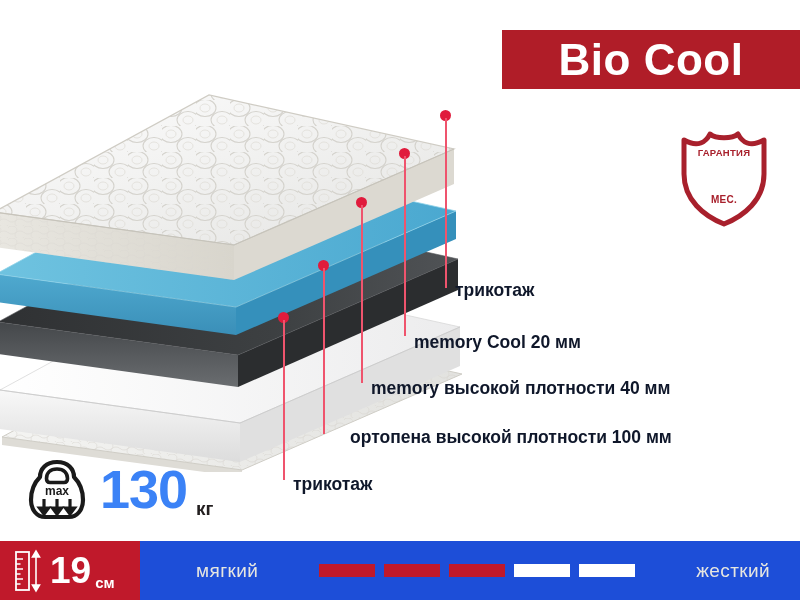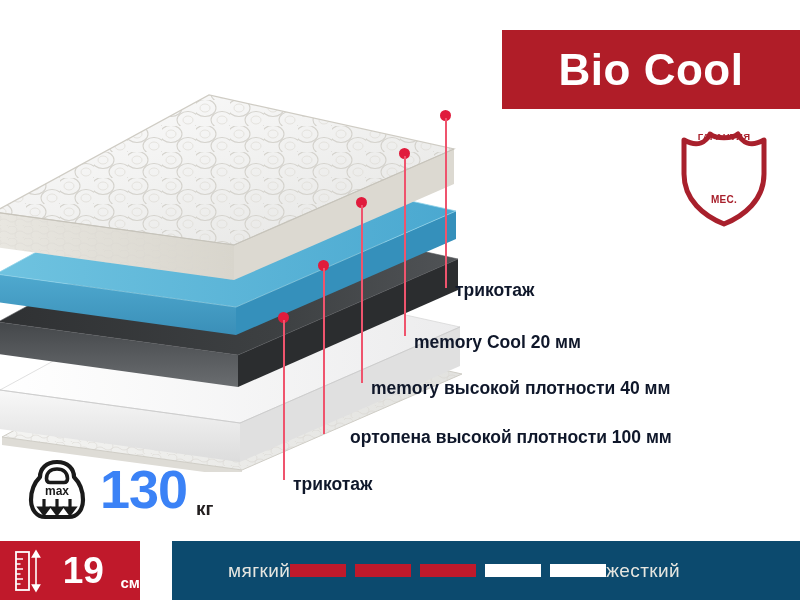--- a/index.html
+++ b/index.html
@@ -15,21 +15,21 @@
     overflow: hidden;
     font-family: "Liberation Sans", sans-serif;
   }
 
   
   .title-banner {
     position: absolute;
     left: 502px;
     top: 30px;
     width: 298px;
-    height: 79px;
+    height: 59px;
     background: #b01d28;
     display: flex;
     align-items: center;
     justify-content: center;
   }
   .title-banner .title-text {
     color: #ffffff;
     font-size: 44px;
     font-weight: bold;
     letter-spacing: 0.5px;
@@ -46,21 +46,21 @@
   }
   .badge svg { display: block; }
   .badge-text {
     position: absolute;
     left: 0;
     width: 96px;
     text-align: center;
     color: #a8202c;
     font-weight: bold;
   }
-  .badge-top   { top: 3px;  font-size: 9.5px; letter-spacing: 0.3px; }
+  .badge-top   { top: 19px;  font-size: 9.5px; letter-spacing: 0.3px; }
   .badge-num   { top: 28px;  font-size: 38px; line-height: 38px; }
   .badge-bot   { top: 66px;  font-size: 10px; letter-spacing: 0.3px; }
 
   
   .mattress {
     position: absolute;
     left: -8px;
     top: 22px;
     width: 500px;
     height: 450px;
@@ -126,47 +126,46 @@
     display: flex;
     align-items: stretch;
   }
   .height-block {
     width: 140px;
     background: #c0192b;
     display: flex;
     align-items: center;
     padding-left: 14px;
     box-sizing: border-box;
-    justify-content: space-between;
   }
   .ruler-icon { width: 30px; height: 44px; }
   .ruler-icon svg { display: block; }
   .height-value {
     font-size: 37px;
     font-weight: bold;
     color: #ffffff;
     line-height: 1;
     margin-left: 6px;
   }
   .height-unit {
     font-size: 15px;
     font-weight: bold;
     color: #ffffff;
     align-self: flex-end;
     margin-bottom: 9px;
     margin-left: 4px;
   }
   .firmness-block {
     flex: 1;
-    background: #0c4a6e;
-    display: flex;
-    align-items: center;
+    background: #1d4ed8;
+    display: flex;
+    align-items: center;
+    justify-content: space-between;
     padding: 0 30px 0 56px;
     box-sizing: border-box;
-    margin-left: 32px;
   }
   .firmness-label {
     font-size: 19px;
     color: #e6e6e0;
     letter-spacing: 0.4px;
   }
   .firmness-scale {
     display: flex;
     align-items: center;
     gap: 9px;

